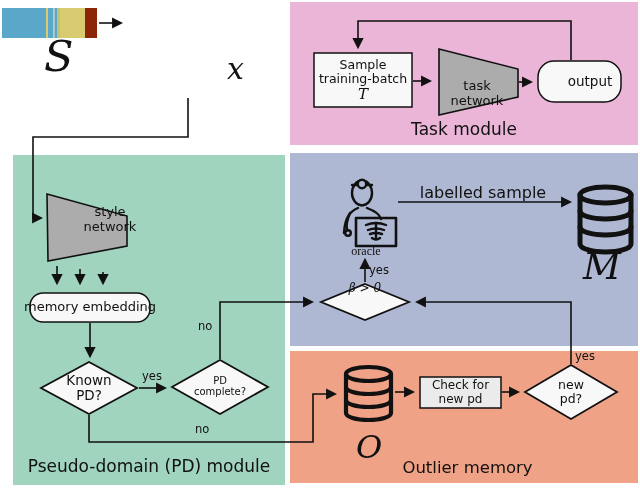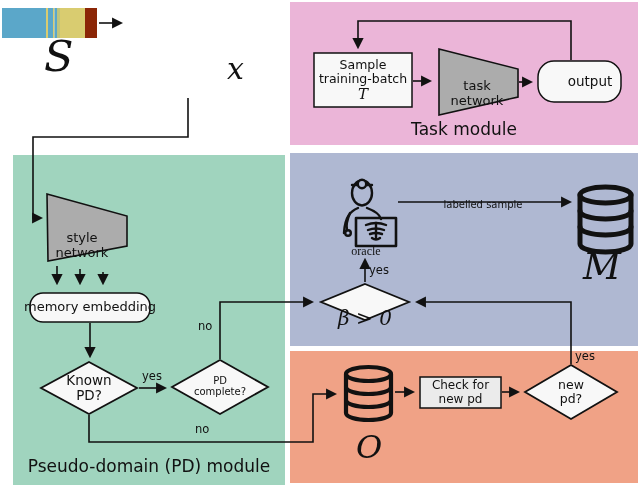--- a/index.html
+++ b/index.html
@@ -118,29 +118,29 @@
     <span>output</span>
   </div>
   <div class="txt center title" style="left:290px;top:120px;width:348px;height:20px;">
     <span>Task module</span>
   </div>
 
   <div class="txt center" style="left:326px;top:243px;width:80px;height:18px;font-size:12px;font-family:Liberation Serif, serif;">
     <span>oracle</span>
   </div>
   <div class="txt small" style="left:369px;top:264px;">yes</div>
-  <div class="txt center" style="left:428px;top:186px;width:110px;height:13px;font-size:10px;margin-top:12px;">
+  <div class="txt center" style="left:428px;top:186px;width:110px;height:13px;font-size:16px;">
     <span>labelled sample</span>
   </div>
-  <div class="txt center sym" style="left:321px;top:300px;width:88px;height:36px;font-size:20px;">
+  <div class="txt center sym" style="left:321px;top:271px;width:88px;height:36px;font-size:12px;">
     <span>β &gt; 0</span>
   </div>
   <div class="txt sym" style="left:583px;top:246px;font-size:37px;">M</div>
 
-  <div class="txt center" style="left:49px;top:226px;width:66px;height:40px;font-size:13px;">
+  <div class="txt center" style="left:49px;top:200px;width:66px;height:40px;font-size:13px;padding-left:28px;">
     <span>style</span>
     <span>network</span>
   </div>
   <div class="txt center" style="left:30px;top:293px;width:120px;height:29px;font-size:13px;">
     <span>memory embedding</span>
   </div>
   <div class="txt center" style="left:41px;top:366px;width:96px;height:44px;font-size:13.5px;">
     <span>Known</span>
     <span>PD?</span>
   </div>
@@ -158,14 +158,17 @@
   <div class="txt sym" style="left:356px;top:430px;font-size:32px;">O</div>
   <div class="txt center" style="left:420px;top:377px;width:81px;height:31px;font-size:12px;text-align:center;">
     <span>Check for</span>
     <span>new pd</span>
   </div>
   <div class="txt center" style="left:525px;top:369px;width:92px;height:46px;font-size:12.5px;">
     <span>new</span>
     <span>pd?</span>
   </div>
   <div class="txt small" style="left:575px;top:350px;">yes</div>
+  <div class="txt center" style="left:380px;top:458px;width:175px;height:20px;font-size:16.5px;">
+    <span>Outlier memory</span>
+  </div>
 
 </div>
 
 </body></html>

